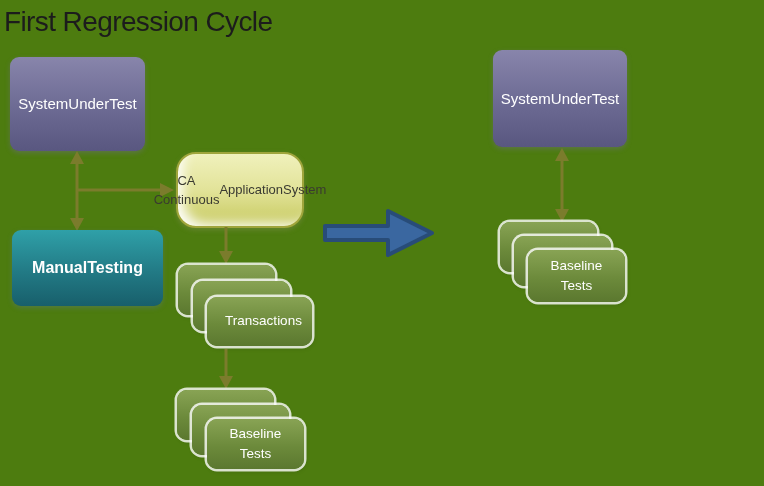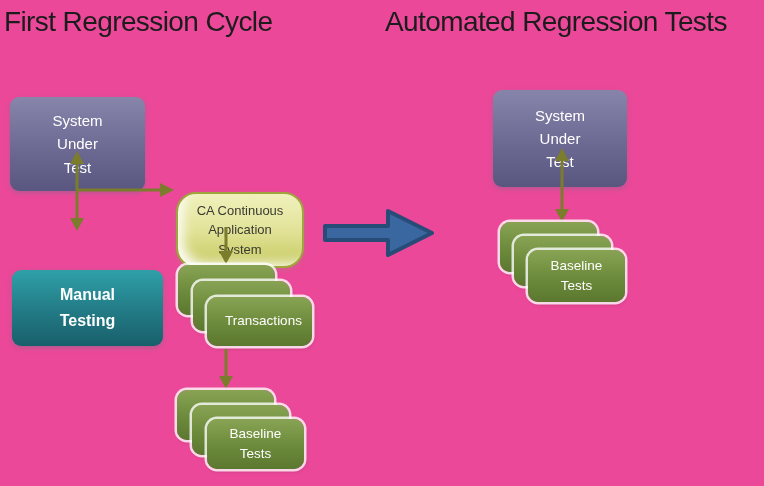--- a/index.html
+++ b/index.html
@@ -1,29 +1,29 @@
 <!DOCTYPE html>
 <html><head>
 <meta charset="utf-8">
 <style>
   html,body { margin:0; padding:0; background:#ffffff; }
   .canvas {
     position:relative; width:764px; height:486px; overflow:hidden;
-    background:#ec4899; font-family:"Liberation Sans", sans-serif;
+    background:#4d7c0f; font-family:"Liberation Sans", sans-serif;
   }
   .title {
     position:absolute; font-size:28px; font-weight:400; color:#1c1c1c;
     letter-spacing:-0.6px; white-space:nowrap;
   }
   .title.left  { left:4px;  top:6px; }
   .title.right { left:385px; top:6px; }
 
   .box {
-    position:absolute; border-radius:9px; display:flex; flex-direction:column;
-    align-items:center; justify-content:center; text-align:center; color:#ffffff;margin-top:40px;
+    position:absolute; border-radius:9px; display:flex; 
+    align-items:center; justify-content:center; text-align:center; color:#ffffff;
   }
   .purple {
     background:linear-gradient(180deg,#8885AB 0%, #6C6A93 55%, #595780 100%);
     box-shadow:0 2px 5px rgba(110,110,135,0.45);
     font-size:15px; line-height:1.55;
   }
   .purple.pleft  { left:10px;  top:57px; width:135px; height:94px; }
   .purple.pright { left:493px; top:50px; width:134px; height:97px; }
 
   .teal {
@@ -58,21 +58,20 @@
   .arrow-svg { position:absolute; }
   .olive-line { stroke:#7B7C2C; stroke-width:3; fill:none; }
   .olive-head { fill:#7B7C2C; stroke:none; }
 </style>
 </head>
 <body>
 
 <div class="canvas">
 
   <div class="title left">First Regression Cycle</div>
-  <div class="title right">Automated Regression Tests</div>
 
   <div class="box purple pleft">
     <div>System</div>
     <div>Under</div>
     <div>Test</div>
   </div>
 
   <svg class="arrow-svg" style="left:66px; top:150px;" width="22" height="82">
     <line class="olive-line" x1="11" y1="11" x2="11" y2="71"></line>
     <polygon class="olive-head" points="11,1 4,14 18,14"></polygon>

